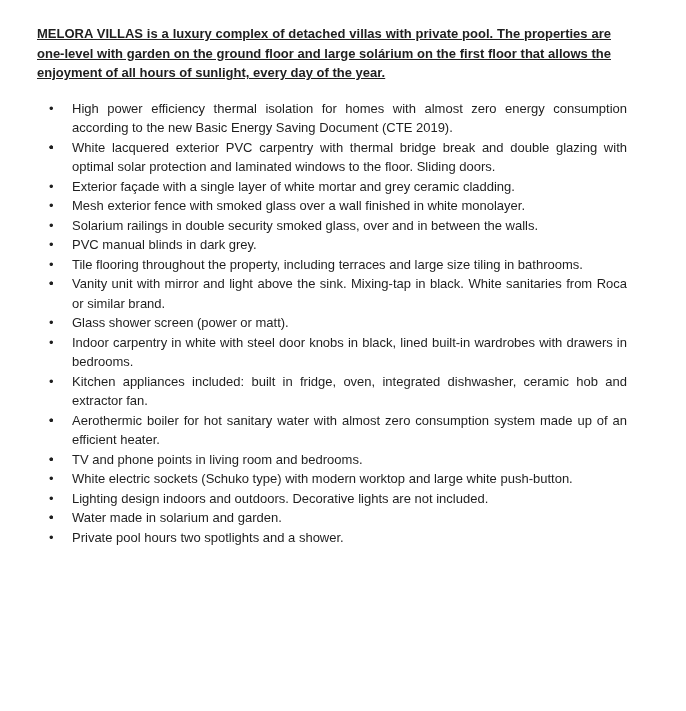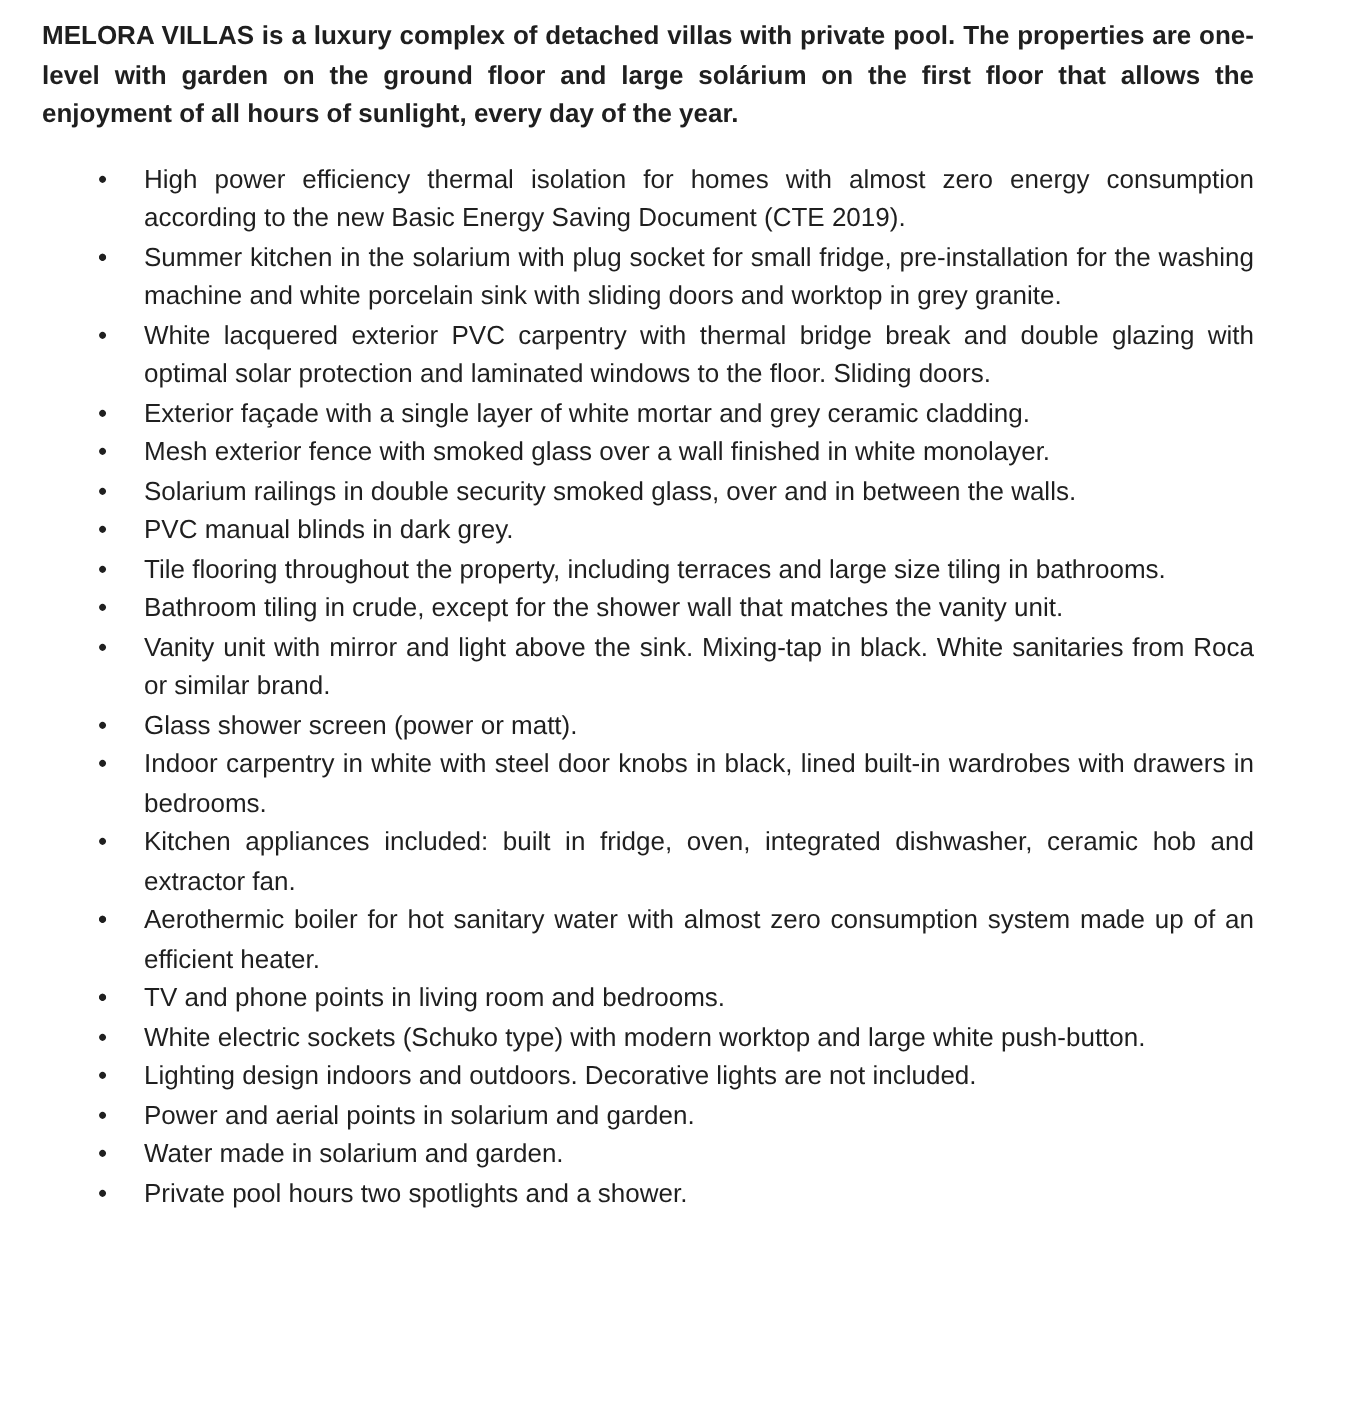--- a/index.html
+++ b/index.html
@@ -13,23 +13,24 @@
     height: 711px;
     padding: 8px 59px 0 21px;
     background: #ffffff;
     font-family: "Liberation Sans", "DejaVu Sans", sans-serif;
     font-size: 13px;
     line-height: 19.5px;
     color: #1f1f1f;
     overflow: hidden;
   }
   .intro {
-    margin: 0;
+    margin: 16px;
     font-weight: bold;
     text-align: justify;
+    text-decoration: underline;
   }
   ul.features {
     list-style: none;
     margin: 13px 0 0 0;
     padding: 0;
   }
   ul.features li {
     position: relative;
     padding-left: 51px;
     text-align: justify;
@@ -52,21 +53,20 @@
   <ul class="features">
     <li>
       <span class="bullet">•</span>
       <span>High power efficiency thermal isolation for homes with almost zero energy consumption according to the new Basic Energy Saving Document (CTE 2019).</span>
     </li>
     <li>
       <span class="bullet">•</span>
     </li>
     <li>
       <span class="bullet">•</span>
-      <span>Summer kitchen in the solarium with plug socket for small fridge, pre-installation for the washing machine and white porcelain sink with sliding doors and worktop in grey granite.</span>
     </li>
     <li>
       <span class="bullet">•</span>
       <span>White lacquered exterior PVC carpentry with thermal bridge break and double glazing with optimal solar protection and laminated windows to the floor. Sliding doors.</span>
     </li>
     <li>
       <span class="bullet">•</span>
       <span>Exterior façade with a single layer of white mortar and grey ceramic cladding.</span>
     </li>
     <li>
@@ -80,21 +80,20 @@
     <li>
       <span class="bullet">•</span>
       <span>PVC manual blinds in dark grey.</span>
     </li>
     <li>
       <span class="bullet">•</span>
       <span>Tile flooring throughout the property, including terraces and large size tiling in bathrooms.</span>
     </li>
     <li>
       <span class="bullet">•</span>
-      <span>Bathroom tiling in crude, except for the shower wall that matches the vanity unit.</span>
     </li>
     <li>
       <span class="bullet">•</span>
       <span>Vanity unit with mirror and light above the sink. Mixing-tap in black. White sanitaries from Roca or similar brand.</span>
     </li>
     <li>
       <span class="bullet">•</span>
       <span>Glass shower screen (power or matt).</span>
     </li>
     <li>
@@ -122,21 +121,20 @@
     <li>
       <span class="bullet">•</span>
       <span>White electric sockets (Schuko type) with modern worktop and large white push-button.</span>
     </li>
     <li>
       <span class="bullet">•</span>
       <span>Lighting design indoors and outdoors. Decorative lights are not included.</span>
     </li>
     <li>
       <span class="bullet">•</span>
-      <span>Power and aerial points in solarium and garden.</span>
     </li>
     <li>
       <span class="bullet">•</span>
       <span>Water made in solarium and garden.</span>
     </li>
     <li>
       <span class="bullet">•</span>
       <span>Private pool hours two spotlights and a shower.</span>
     </li>
   </ul>

